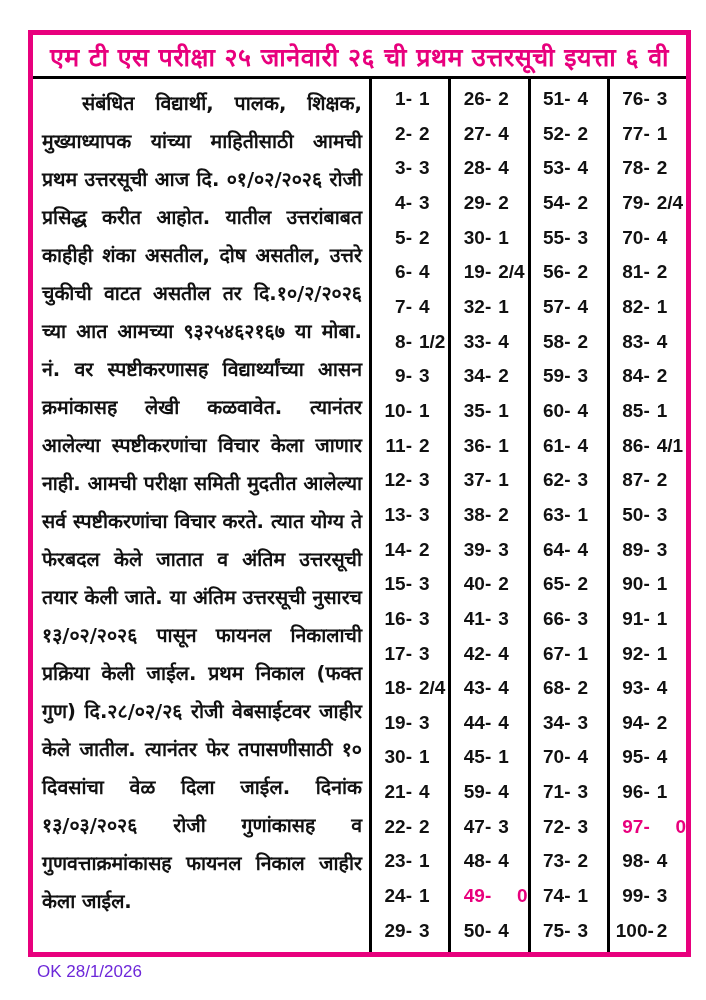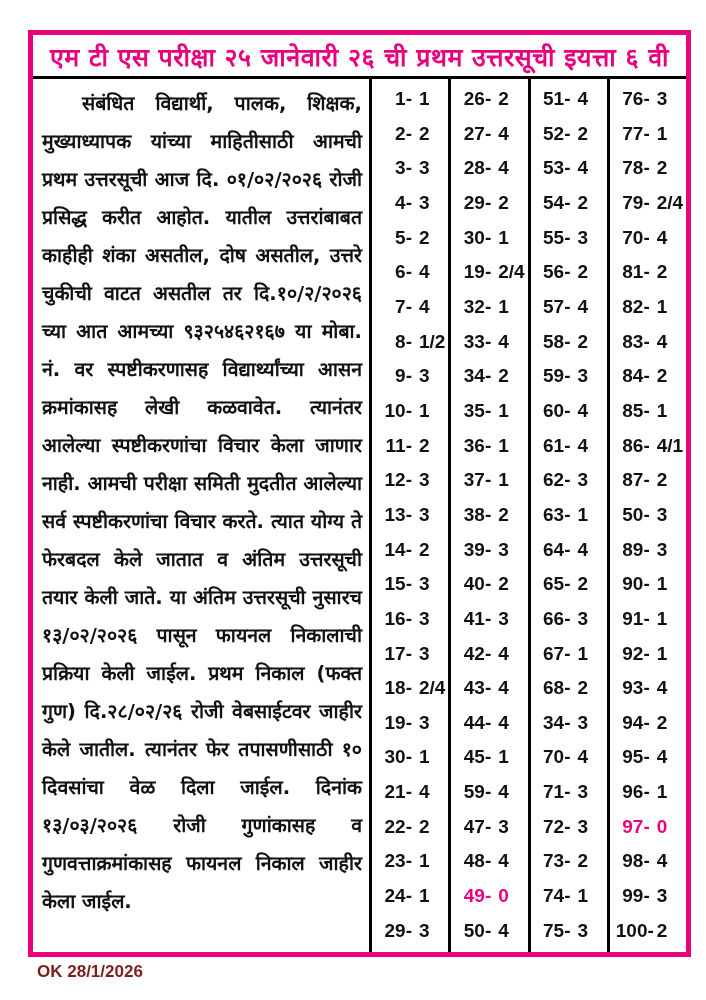--- a/index.html
+++ b/index.html
@@ -28,25 +28,25 @@
   .ans-col{
     flex:1;border-left:3px solid #000;box-sizing:border-box;
     display:flex;flex-direction:column;justify-content:space-between;
     padding:5px 0 6px 0;
     font-family:"Liberation Sans","DejaVu Sans",sans-serif;
     font-weight:bold;font-size:19px;color:#111;
   }
   .cell{height:30px;display:flex;align-items:center;padding-left:6px;}
   .cell .q{display:inline-block;width:34px;text-align:right;}
   .cell .a{padding-left:7px;}
-  .cell.hl{color:var(--accent,#e8007d);}
+  .cell.hl{color:var(--accent,#e8007d);justify-content:space-between;}
   .footer{
     position:absolute;left:37px;top:962px;
     font-family:"Liberation Sans","DejaVu Sans",sans-serif;
-    font-weight:bold;font-size:17px;color:#7f1d1d;
+    font-weight:normal;font-size:17px;color:#6d28d9;
   }
 </style>
 </head>
 <body>
 
 <div class="page">
   <div class="sheet">
     <div class="header">एम टी एस परीक्षा २५ जानेवारी २६ ची प्रथम उत्तरसूची इयत्ता ६ वी</div>
     <div class="content">
       <div class="text-col">

